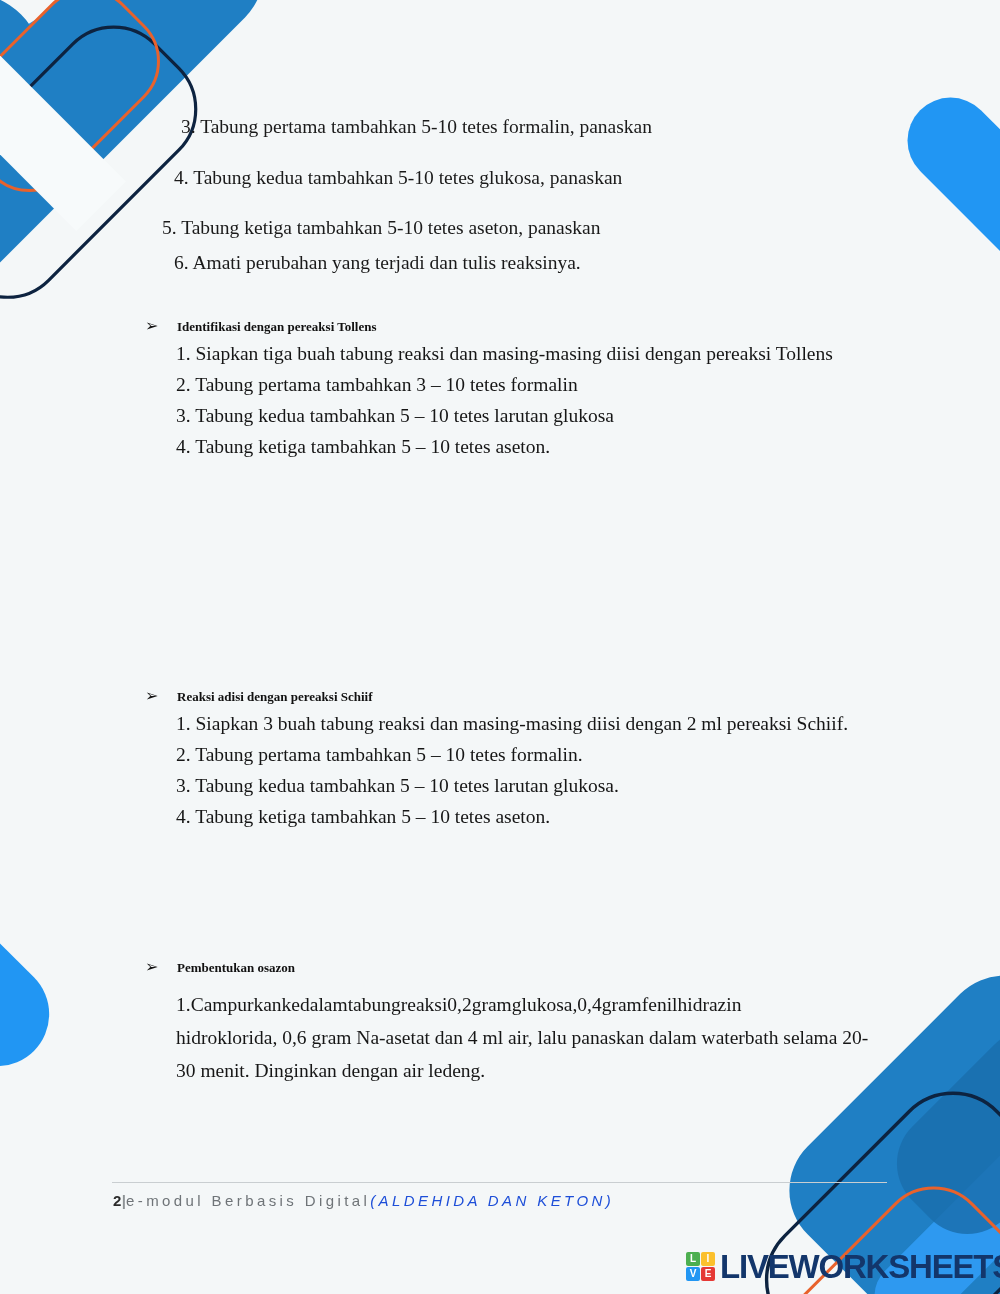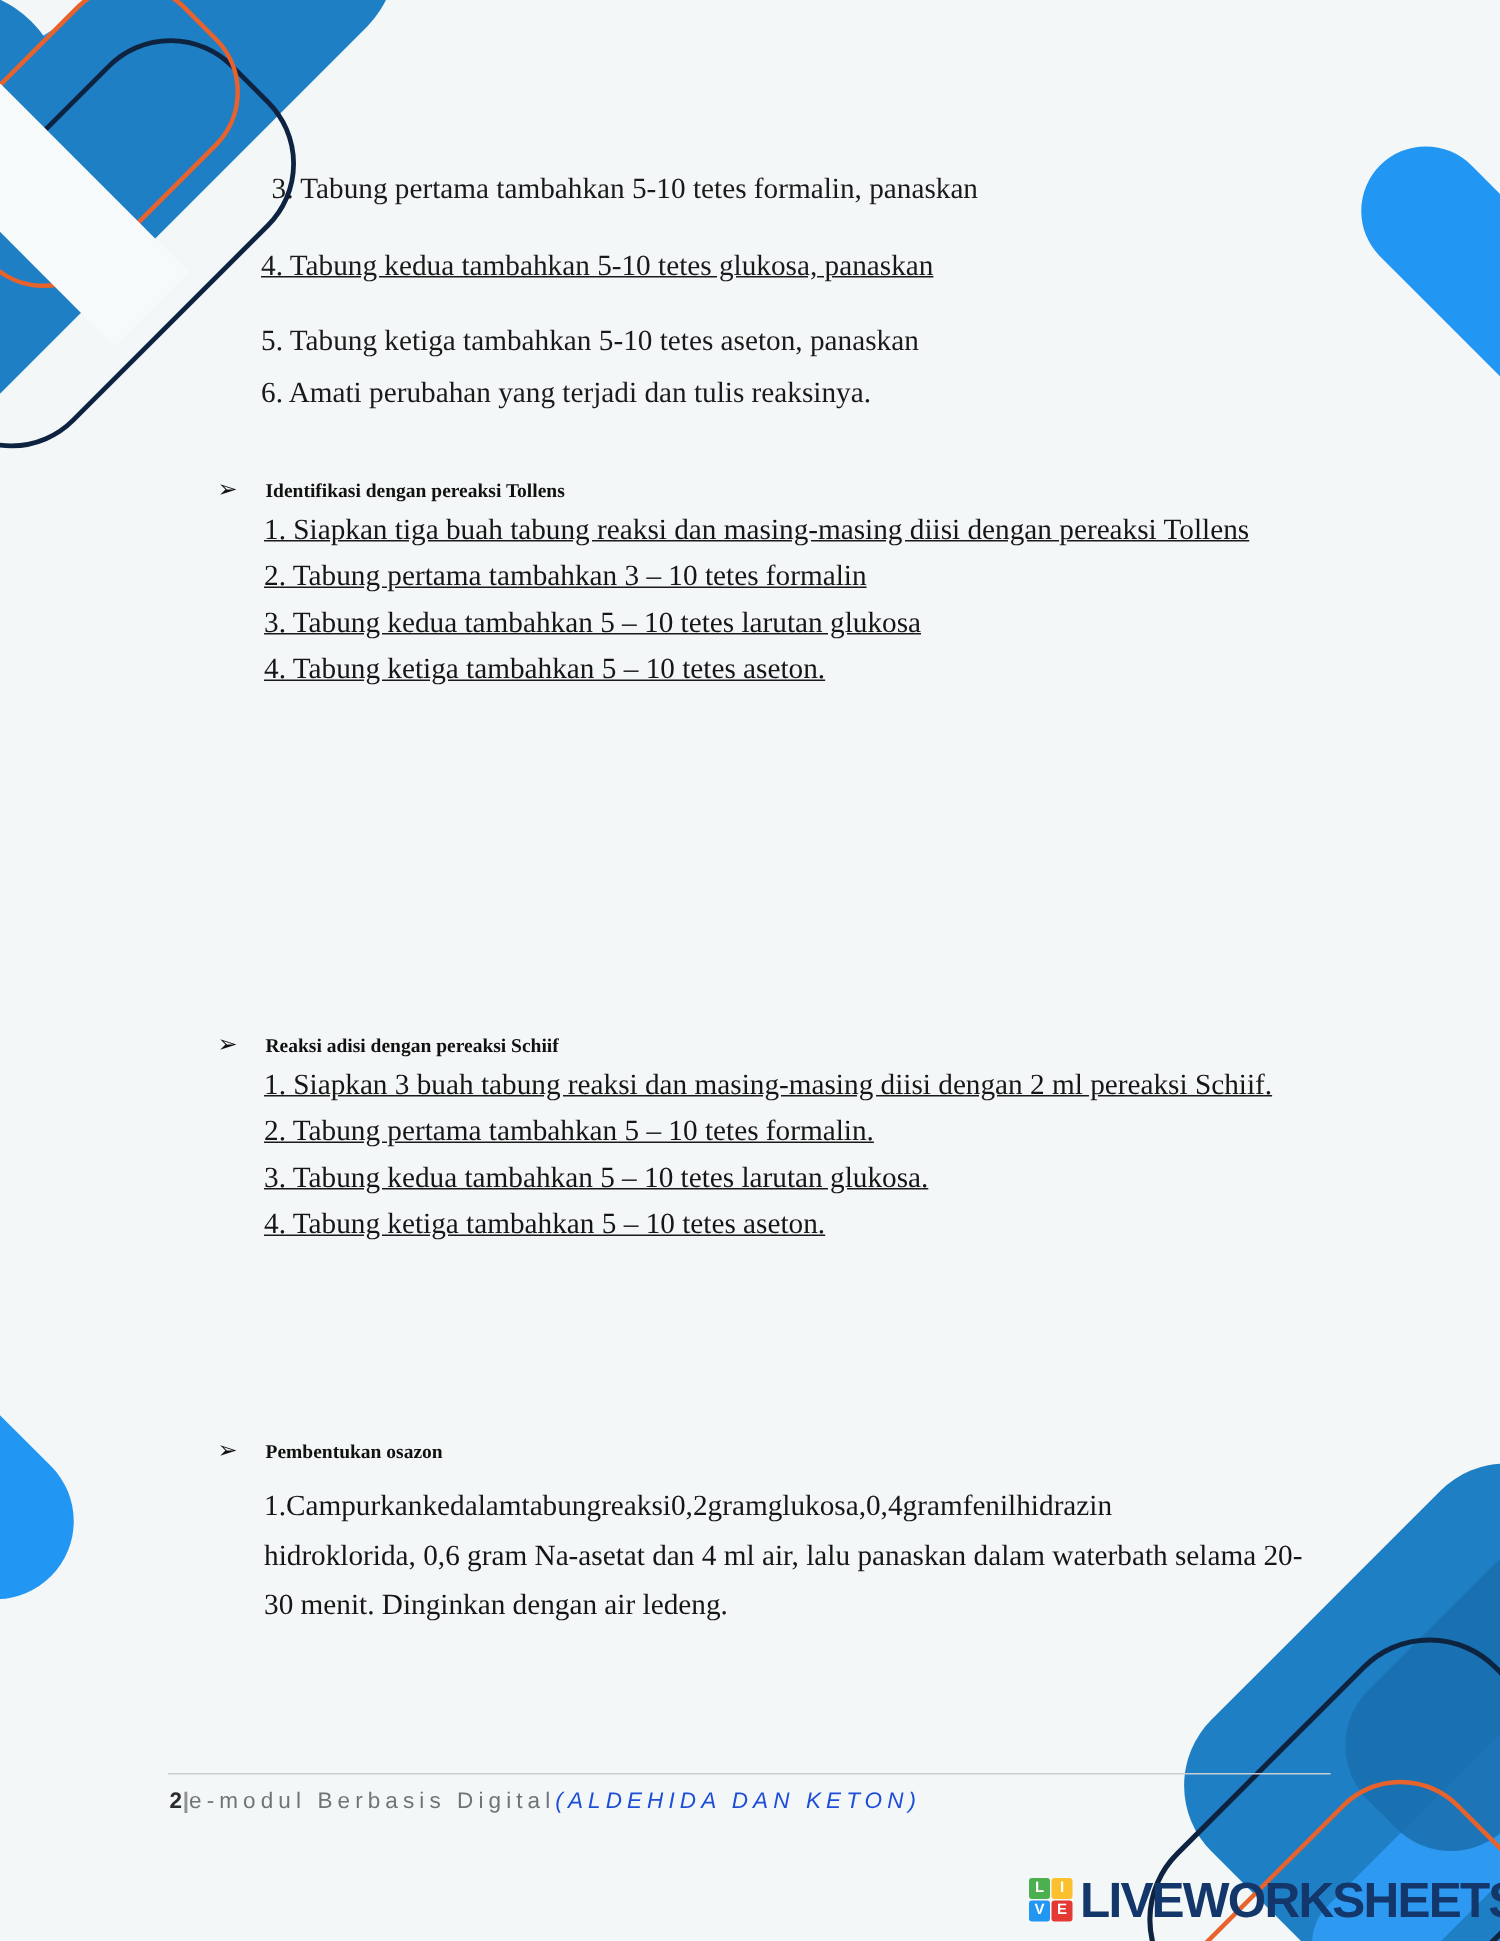--- a/index.html
+++ b/index.html
@@ -50,21 +50,20 @@
     font-size:13px;
     color:#111;
     white-space:nowrap;
   }
   .sec-list{
     margin:15px;
     padding:0;
     list-style:none;
     margin-top:9px;
     margin-left:31px;
-    text-decoration:underline;
   }
   .sec-list li{
     font-size:19.5px;
     line-height:1.0;
     margin-bottom:11.5px;
     white-space:nowrap;
     color:#161616;
   }
   .sec-list li:last-child{margin-bottom:0;}
 
@@ -223,22 +222,22 @@
           <rect x="760" y="1250" width="250" height="150" rx="54" fill="none" stroke="#e8622c" stroke-width="3"></rect>
         </g>
       </g>
     </svg>
   </div>
 
   <div class="content">
 
     <div>
       <div class="intro-line" style="top:116px;left:181px;">3. Tabung pertama tambahkan 5-10 tetes formalin, panaskan</div>
-      <div class="intro-line" style="top:167px;left:174px;text-decoration:underline;">4. Tabung kedua tambahkan 5-10 tetes glukosa, panaskan</div>
-      <div class="intro-line" style="top:217px;left:174px;">5. Tabung ketiga tambahkan 5-10 tetes aseton, panaskan</div>
+      <div class="intro-line" style="top:167px;left:174px;">4. Tabung kedua tambahkan 5-10 tetes glukosa, panaskan</div>
+      <div class="intro-line" style="top:217px;left:162px;">5. Tabung ketiga tambahkan 5-10 tetes aseton, panaskan</div>
       <div class="intro-line" style="top:252px;left:174px;">6. Amati perubahan yang terjadi dan tulis reaksinya.</div>
     </div>
 
     <div class="section" style="top:318px;">
       <div class="sec-head">
         <span class="arrow-bullet">➢</span>
         <span class="sec-title">Identifikasi dengan pereaksi Tollens</span>
       </div>
       <ul class="sec-list">
         <li>1. Siapkan tiga buah tabung reaksi dan masing-masing diisi dengan pereaksi Tollens</li>

